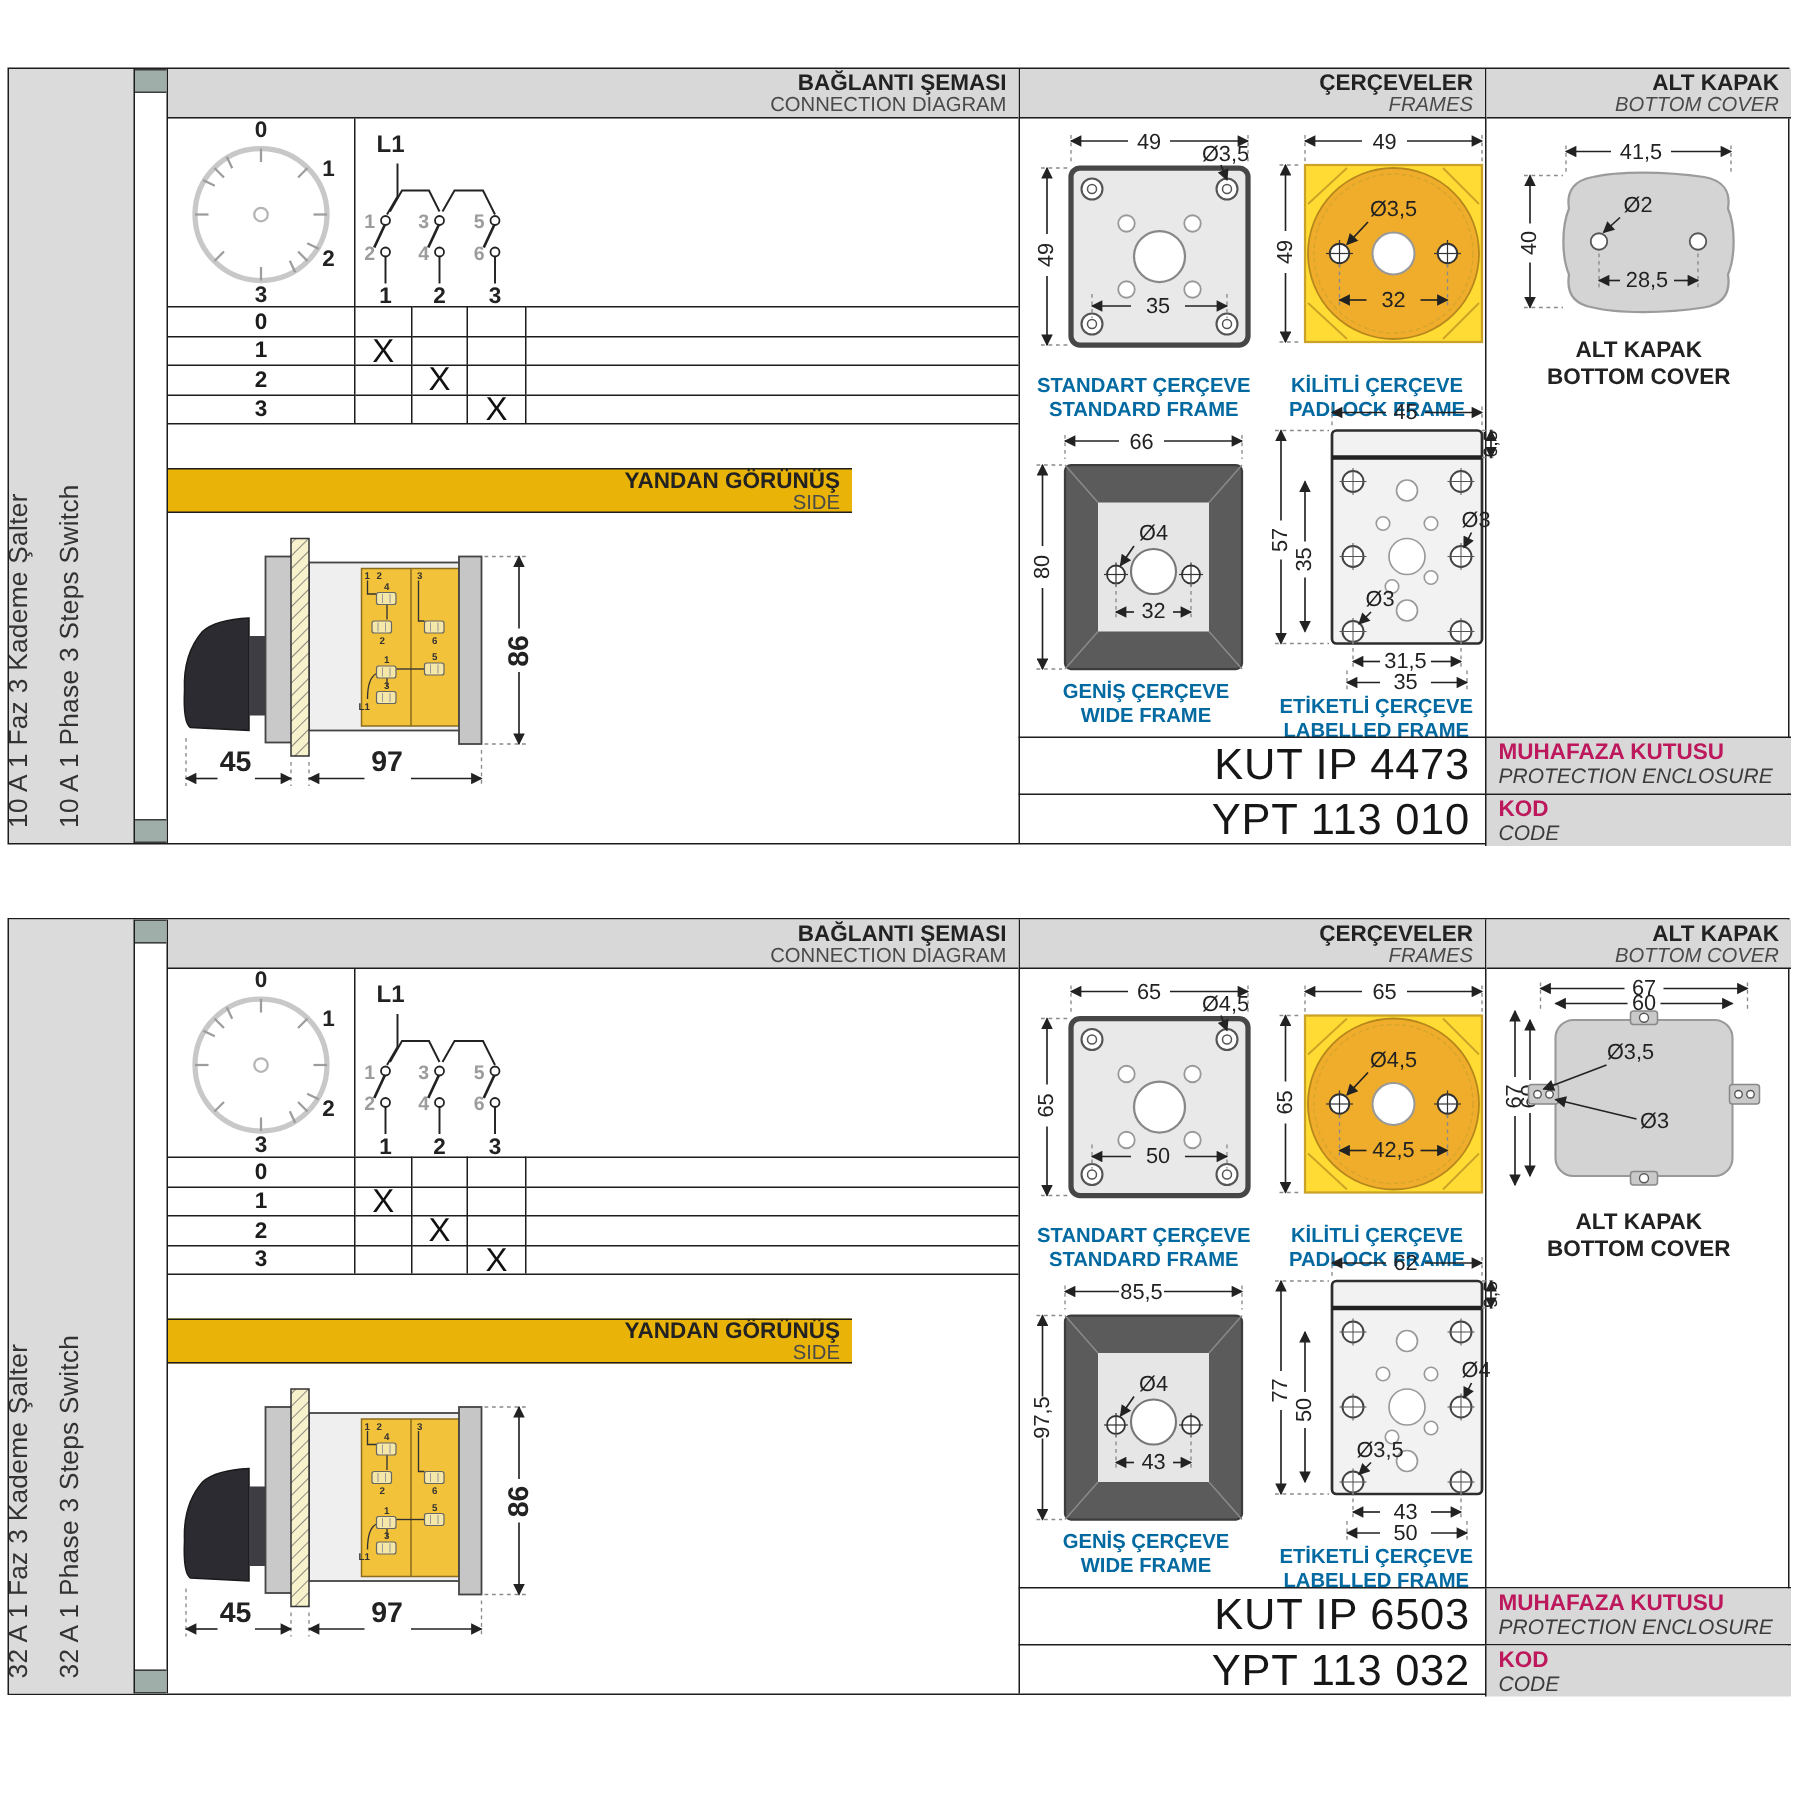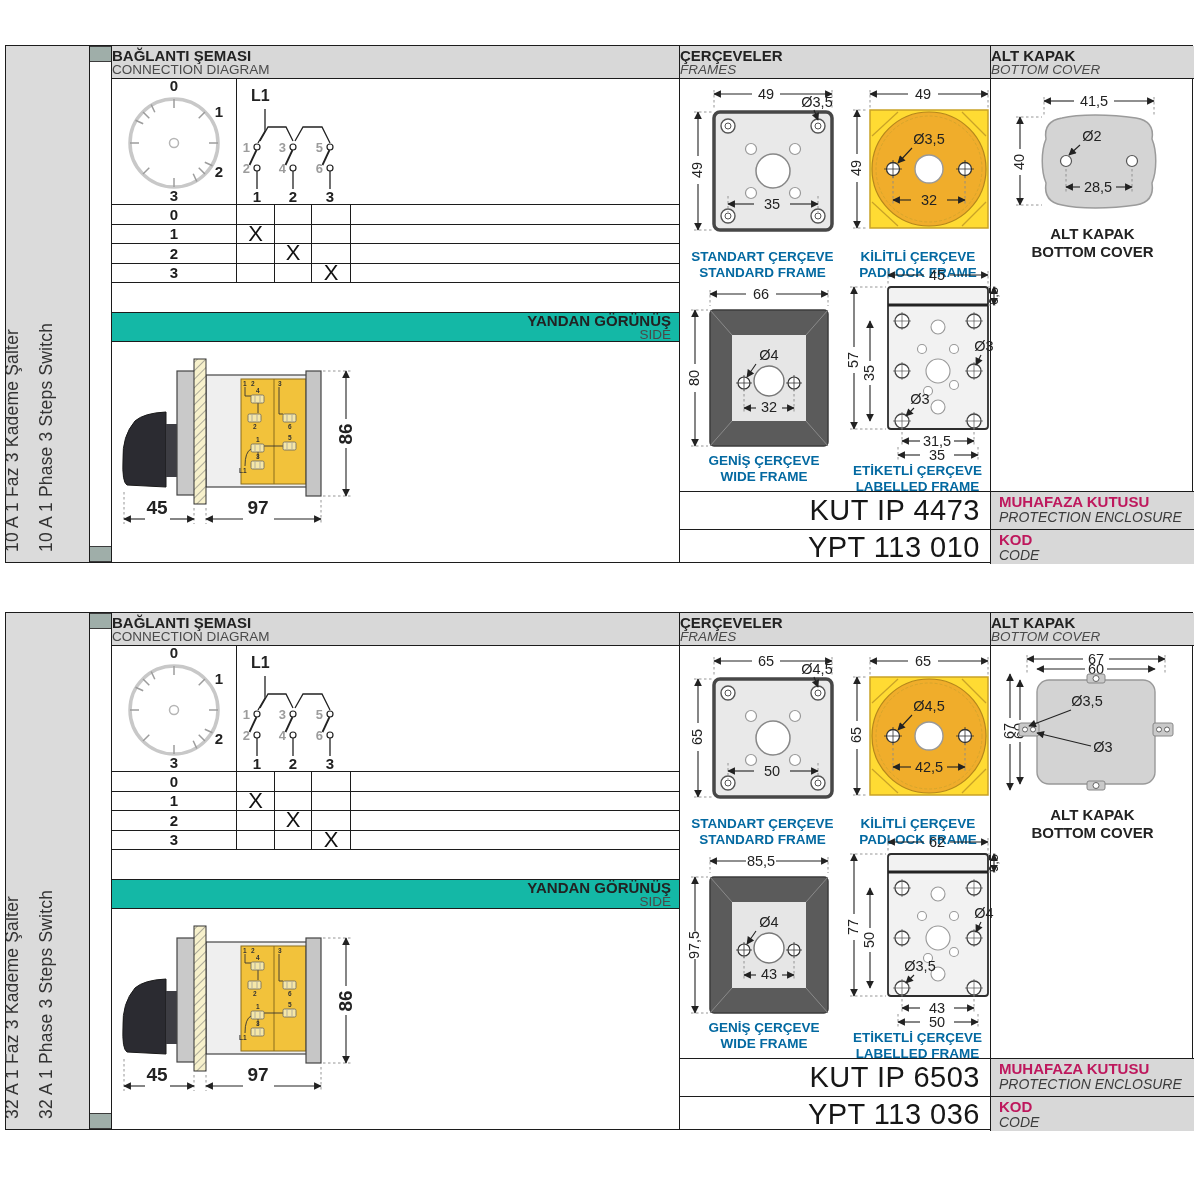--- a/index.html
+++ b/index.html
@@ -11,34 +11,34 @@
   .vtext{position:absolute;bottom:10px;transform-origin:0 100%;transform:rotate(-90deg);white-space:nowrap;font-size:17.5px;color:#333;letter-spacing:.2px;line-height:20px;}
   .vt1{left:16px;} .vt2{left:50px;}
   
   .strip{position:absolute;left:84px;top:0;width:22px;height:100%;background:#fff;border-right:1.4px solid #1c1c1c;box-sizing:border-box;}
   .cap{position:absolute;left:0;width:100%;height:16px;background:#9FAEA9;border-top:1px solid #3c3c3c;border-bottom:1px solid #3c3c3c;box-sizing:border-box;}
   .cap-top{top:0;} .cap-bot{bottom:0;}
   
   .main{position:absolute;left:106px;top:0;width:1082px;height:100%;}
   .vl{position:absolute;top:0;bottom:0;width:1.4px;background:#1c1c1c;}
   .vl1{left:567px;} .vl2{left:878px;}
-  .hdr{position:absolute;top:0;height:33px;background:#D8D8D8;border-bottom:1.4px solid #1c1c1c;box-sizing:border-box;padding:2px 8px 0 0;}
+  .hdr{position:absolute;top:0;height:33px;background:#D8D8D8;border-bottom:1.4px solid #1c1c1c;box-sizing:border-box;text-align:right;padding:2px 8px 0 0;}
   .hdr-conn{left:0;width:567px;} .hdr-frames{left:568px;width:310px;} .hdr-cover{left:879px;width:203px;}
   .hdr .t{font-weight:bold;font-size:15px;color:#222;line-height:15px;}
   .hdr .e{font-size:13.5px;color:#4a4a4a;line-height:14px;}
   .it{font-style:italic;}
   .dial-panel{position:absolute;left:0;top:33px;width:125px;height:125px;border-right:1.4px solid #1c1c1c;box-sizing:border-box;}
   .circuit-panel{position:absolute;left:125px;top:33px;width:442px;height:125px;}
   
   .postable{position:absolute;left:0;top:158px;width:567px;display:grid;grid-template-columns:125px 38px 37px 39px auto;border-bottom:1.4px solid #1c1c1c;box-sizing:border-box;}
   .postable div{height:19.5px;border-top:1.4px solid #1c1c1c;box-sizing:border-box;display:flex;align-items:center;justify-content:center;}
   .cl{border-right:1.4px solid #1c1c1c;font-weight:bold;font-size:15px;}
   .cx{border-right:1.4px solid #1c1c1c;font-size:22px;font-weight:400;color:#111;}
   .cr{}
-  .side-hdr{position:absolute;left:0;top:266px;width:567px;height:30px;background:#14b8a6;border-top:1.4px solid #1c1c1c;border-bottom:1.4px solid #1c1c1c;box-sizing:border-box;text-align:right;padding:0 8px 0 0;}
+  .side-hdr{position:absolute;left:0;top:266px;width:456px;height:30px;background:#eab308;border-top:1.4px solid #1c1c1c;border-bottom:1.4px solid #1c1c1c;box-sizing:border-box;text-align:right;padding:0 8px 0 0;}
   .side-hdr .t{font-weight:bold;font-size:15px;line-height:15px;color:#222;}
   .side-hdr .e{font-size:13.5px;line-height:13px;color:#4a4a4a;}
   .side-view{position:absolute;left:0;top:296px;width:567px;height:222px;}
   
   .frames-col{position:absolute;left:568px;top:33px;width:310px;height:412px;}
   .fb{position:absolute;}
   .fb-std{left:10px;top:7px;}
   .fb-pad{left:170px;top:7px;}
   .fb-wide{left:8px;top:207px;}
   .fb-lab{left:168px;top:190px;}
@@ -976,21 +976,21 @@
     </div>
 
     <div class="code-row cr1">
       <div class="code-val">KUT IP 6503</div>
       <div class="code-lbl">
         <div class="t">MUHAFAZA KUTUSU</div>
         <div class="e">PROTECTION ENCLOSURE</div>
       </div>
     </div>
     <div class="code-row cr2">
-      <div class="code-val">YPT 113 036</div>
+      <div class="code-val">YPT 113 032</div>
       <div class="code-lbl">
         <div class="t">KOD</div>
         <div class="e">CODE</div>
       </div>
     </div>
 
   </div>
 </section>
 </div>
 </div>

